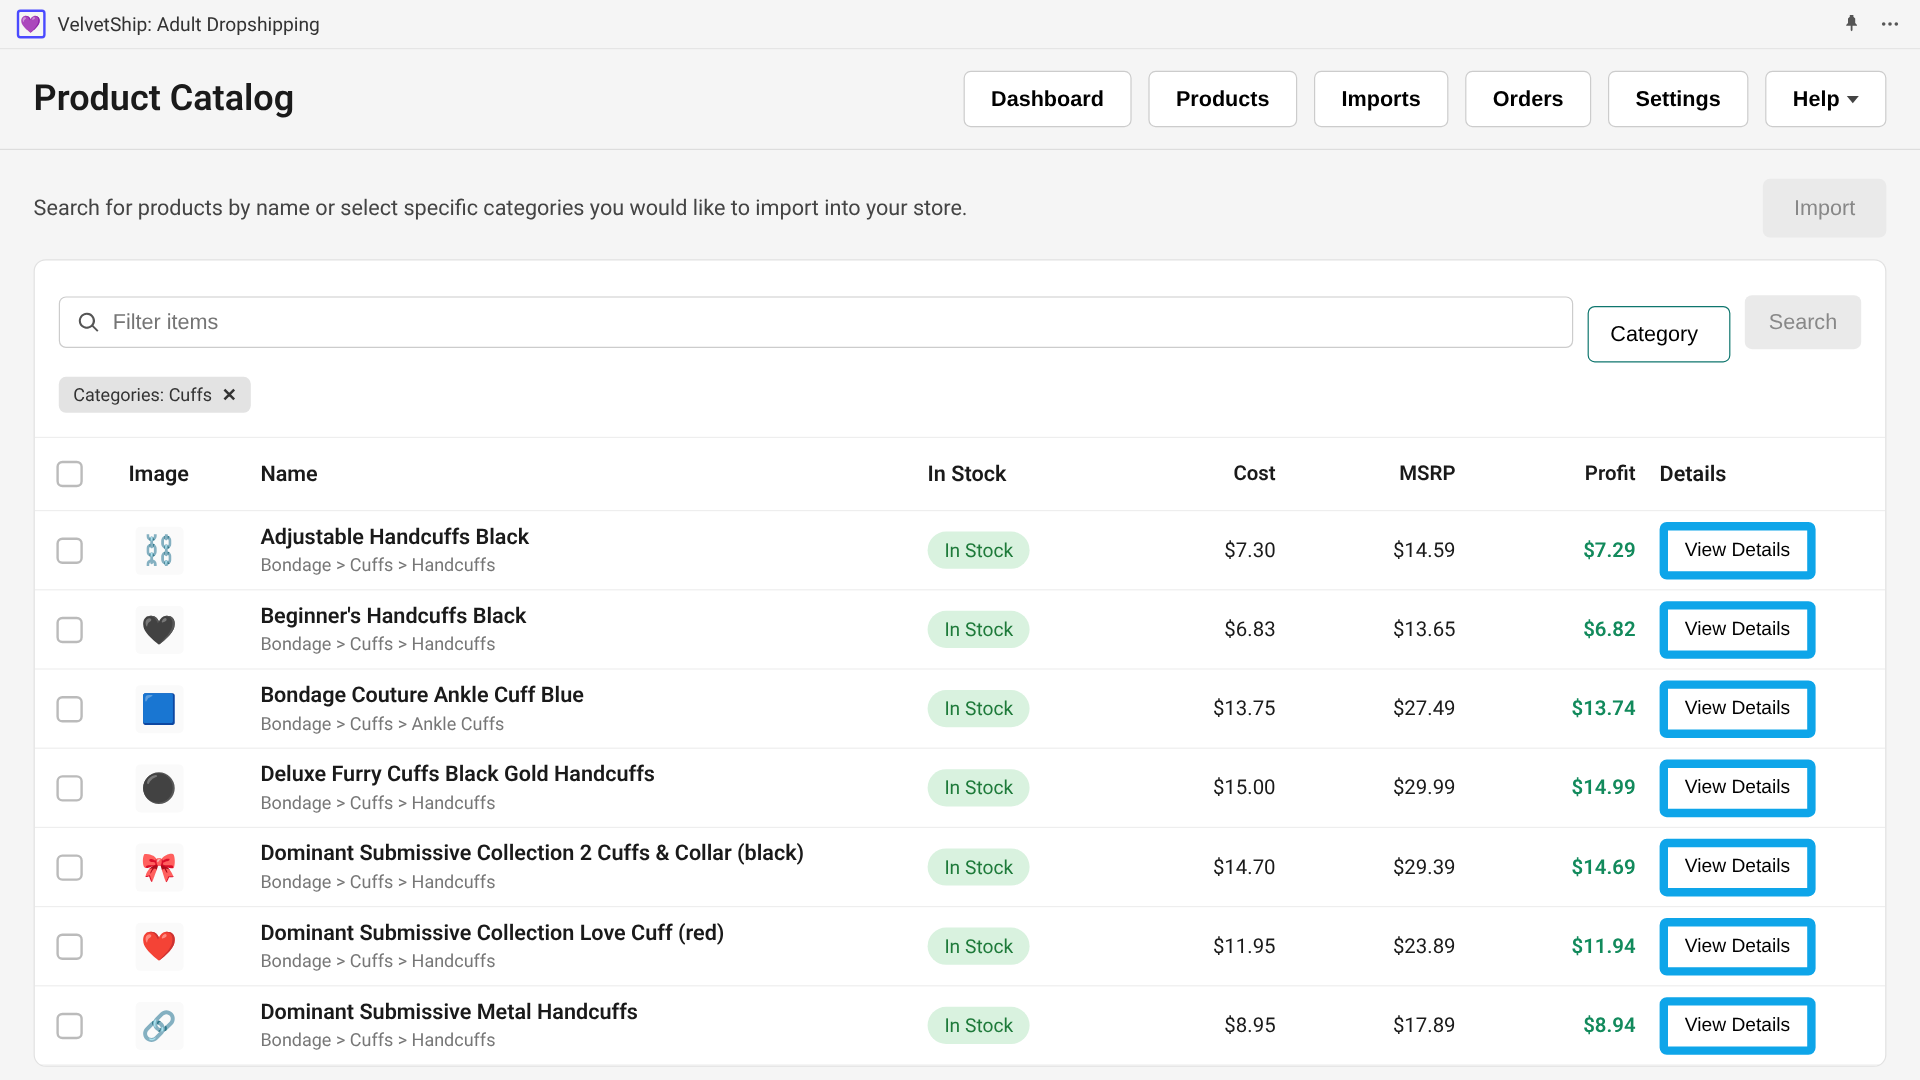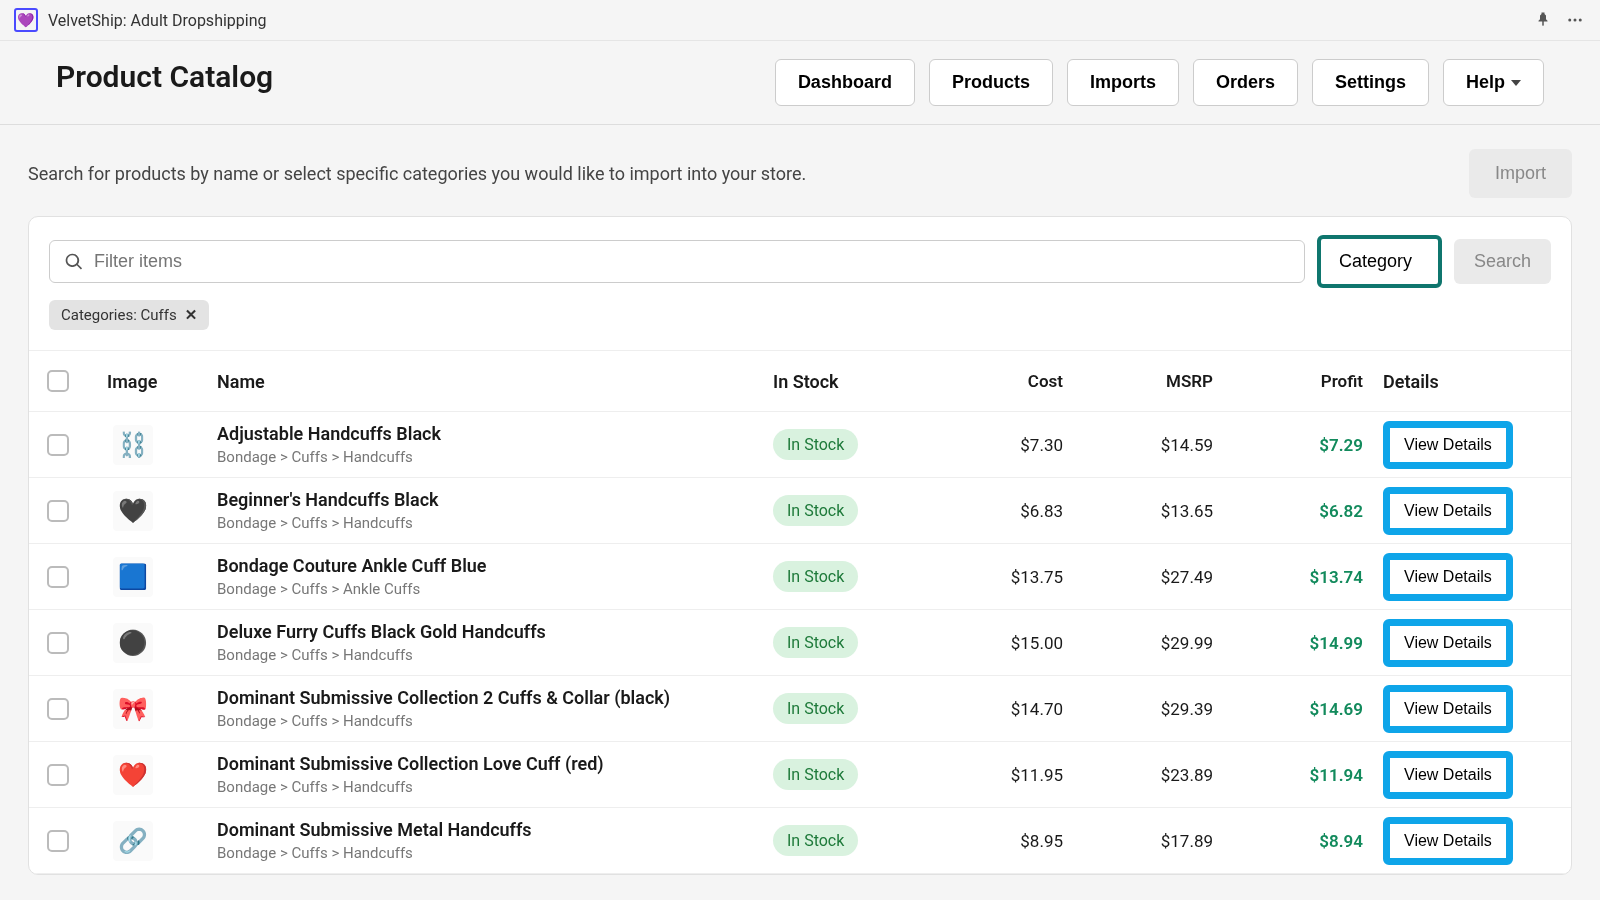--- a/index.html
+++ b/index.html
@@ -25,21 +25,22 @@
     border-radius: 3px;
     display: flex; align-items: center; justify-content: center;
     font-size: 14px;
   }
   .topbar .title { font-size: 16px; color: #333; }
   .topbar .spacer { flex: 1; }
   .topbar .ico { width: 22px; height:22px; display:flex; align-items:center; justify-content:center; color:#555; cursor:pointer; }
   
   .header {
     display: flex;
-    padding: 18px 56px;
+    align-items: center;
+    padding: 18px 28px;
     border-bottom: 1px solid #ddd;
   }
   .header h1 { font-size: 30px; font-weight: 600; }
   .header .spacer { flex: 1; }
   .nav-btn {
     background: #fff;
     border: 1px solid #ccc;
     border-radius: 6px;
     padding: 12px 22px;
     font-size: 18px;
@@ -95,23 +96,23 @@
     border-radius: 6px;
     padding: 10px 14px;
     gap: 10px;
   }
   .search-wrap svg { width: 20px; height: 20px; fill: #555; }
   .search-wrap input {
     flex: 1; border: none; outline: none; font-size: 18px;
     color: #333;
   }
   .cat-btn {
-    background: #fff; border: 4px solid #0f766e; border-radius: 6px;
+    background: #fff; border: 1px solid #0f766e; border-radius: 6px;
     padding: 12px 18px; font-size: 18px; cursor: pointer;
-    display: inline-flex; align-items: center; gap: 8px;
+    display: inline-flex; align-items: center; gap: 8px; margin-top: 20px;
   }
   .search-btn {
     background: #eaeaea; color: #888; border:none; border-radius:6px;
     padding: 12px 20px; font-size: 18px;
   }
   .chips { padding: 0 20px 14px 20px; }
   .chip {
     display: inline-flex; align-items: center; gap: 8px;
     background: #e3e3e3; border-radius: 6px;
     padding: 6px 12px; font-size: 15px; color: #333;

